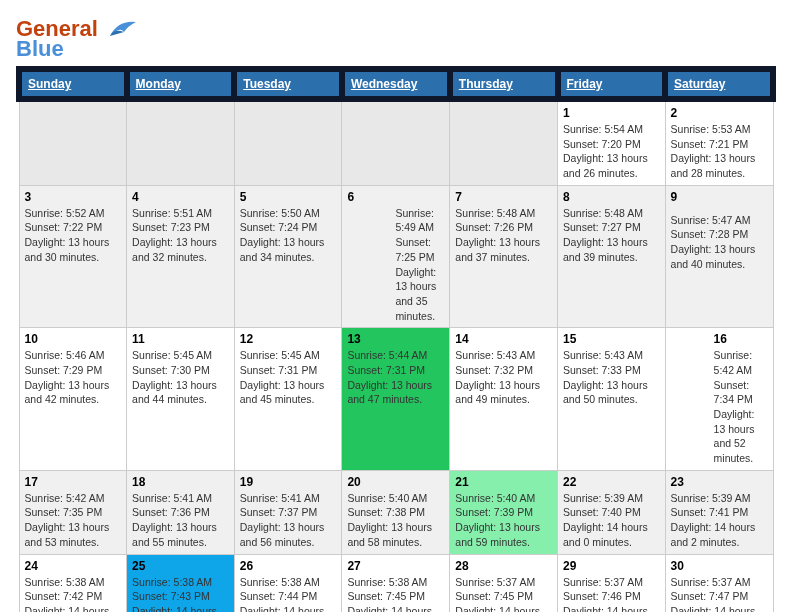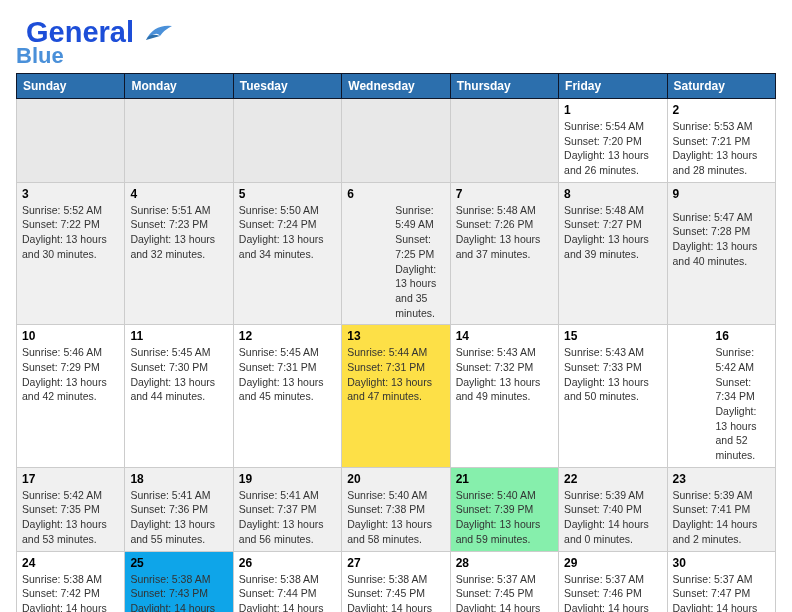--- a/index.html
+++ b/index.html
@@ -37,21 +37,22 @@
       width: 100%;
       border-collapse: collapse;
       font-size: 11px;
     }
     .calendar th {
       background: #2c6fad;
       color: #fff;
       text-align: left;
       padding: 5px 6px;
       font-size: 12px;
-      border: 1px solid #0f172a;
+      border: 6px solid #0f172a;
+      text-decoration: underline;
     }
     .calendar td {
       border: 1px solid #ccc;
       vertical-align: top;
       padding: 4px 5px;
       width: 108px;
       min-height: 70px;
       background: #fff;
     }
     .calendar tr:nth-child(even) td {
@@ -74,21 +75,21 @@
     .empty-cell {
       background: #e8e8e8 !important;
     }
   </style>
 </head>
 <body>
 
 <div class="header-top">
   <div class="logo">
     <div style="display:flex;align-items:center;">
-      <span style="font-size:29px;font-weight:bold;color:#1d4ed8;margin-left:10px;">General</span>
+      <span style="font-size:22px;font-weight:bold;color:#c2410c;">General</span>
       <svg width="36" height="22" viewBox="0 0 36 22" style="margin-left:2px;">
         <path d="M10 18 Q18 2 36 4 Q28 8 24 14 Q20 8 10 18Z" fill="#4a90d9"></path>
         <path d="M10 18 Q14 10 24 14" fill="#2c6fad"></path>
       </svg>
     </div>
     <span style="font-size:22px;font-weight:bold;color:#4a90d9;margin-top:-6px;">Blue</span>
   </div>
   <div style="text-align:right;">
     <div class="month-title"></div>
     <div class="subtitle"></div>
@@ -183,21 +184,21 @@
           <div class="day-info" style="white-space: pre-line;">Sunrise: 5:45 AM
 Sunset: 7:30 PM
 Daylight: 13 hours and 44 minutes.</div>
         </td>
         <td style="background: rgb(255, 255, 255);">
           <span class="day-num">12</span>
           <div class="day-info" style="white-space: pre-line;">Sunrise: 5:45 AM
 Sunset: 7:31 PM
 Daylight: 13 hours and 45 minutes.</div>
         </td>
-        <td style="background: #fde047;">
+        <td style="background: #22c55e;">
           <span class="day-num">13</span>
           <div class="day-info" style="white-space: pre-line;">Sunrise: 5:44 AM
 Sunset: 7:31 PM
 Daylight: 13 hours and 47 minutes.</div>
         </td>
         <td style="background: rgb(255, 255, 255);">
           <span class="day-num">14</span>
           <div class="day-info" style="white-space: pre-line;">Sunrise: 5:43 AM
 Sunset: 7:32 PM
 Daylight: 13 hours and 49 minutes.</div>

